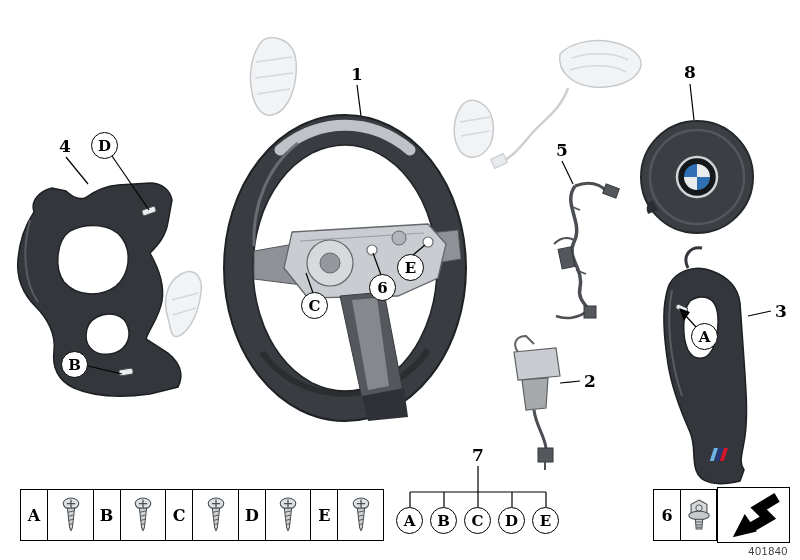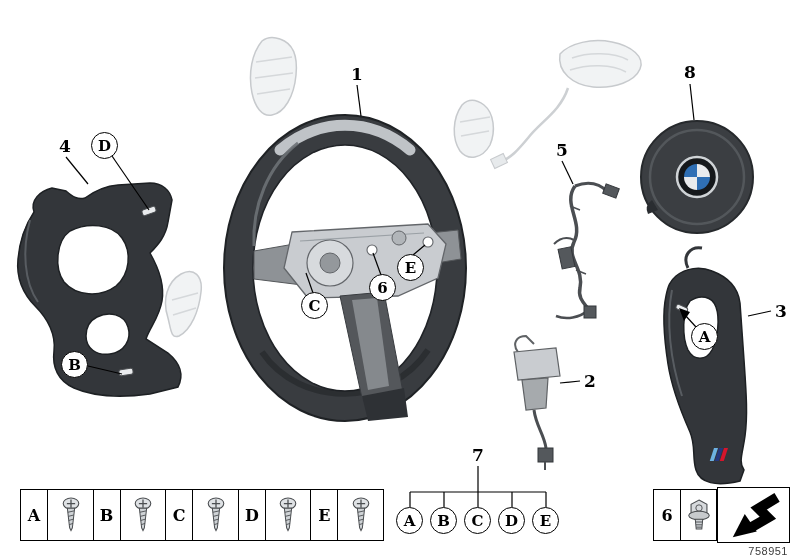--- a/index.html
+++ b/index.html
@@ -251,14 +251,14 @@
       </span>
   </div>
 
   <div class="xref-box">
     <svg width="66" height="48" viewBox="0 0 70 52">
       <polyline points="60,7 40,19 50,29 31,40" stroke="#000" stroke-width="11" fill="none"></polyline>
       <polygon points="38,44 12,50 25,25" fill="#000"></polygon>
     </svg>
   </div>
 
-  <div class="doc-number">758951</div>
+  <div class="doc-number">401840</div>
 </div>
 
 </body></html>

